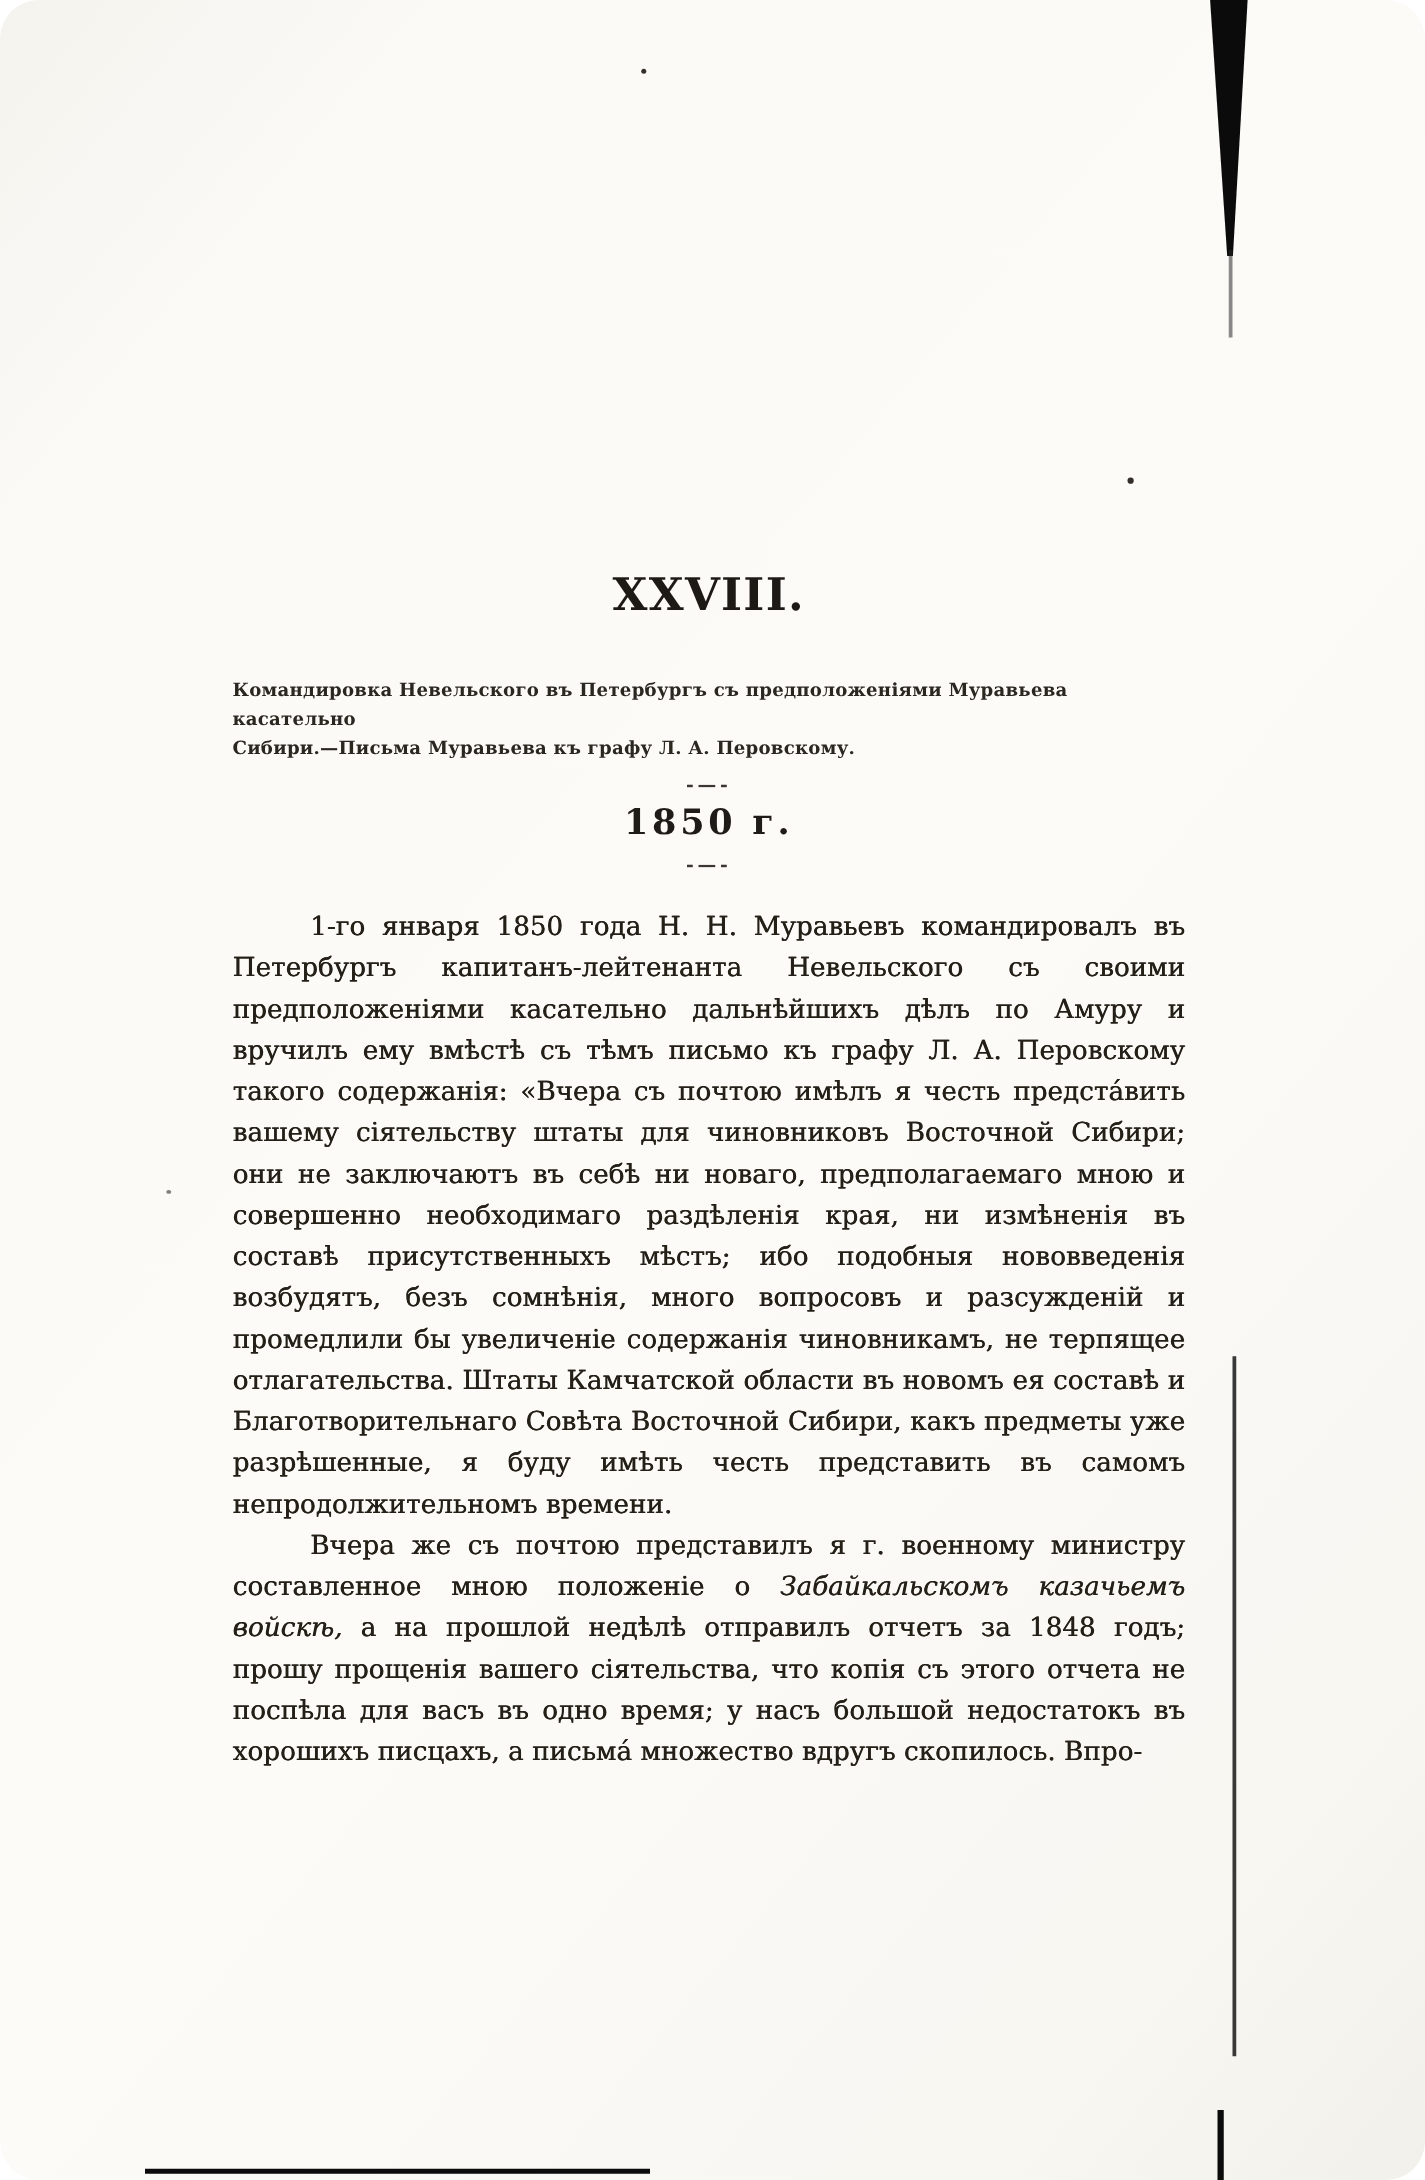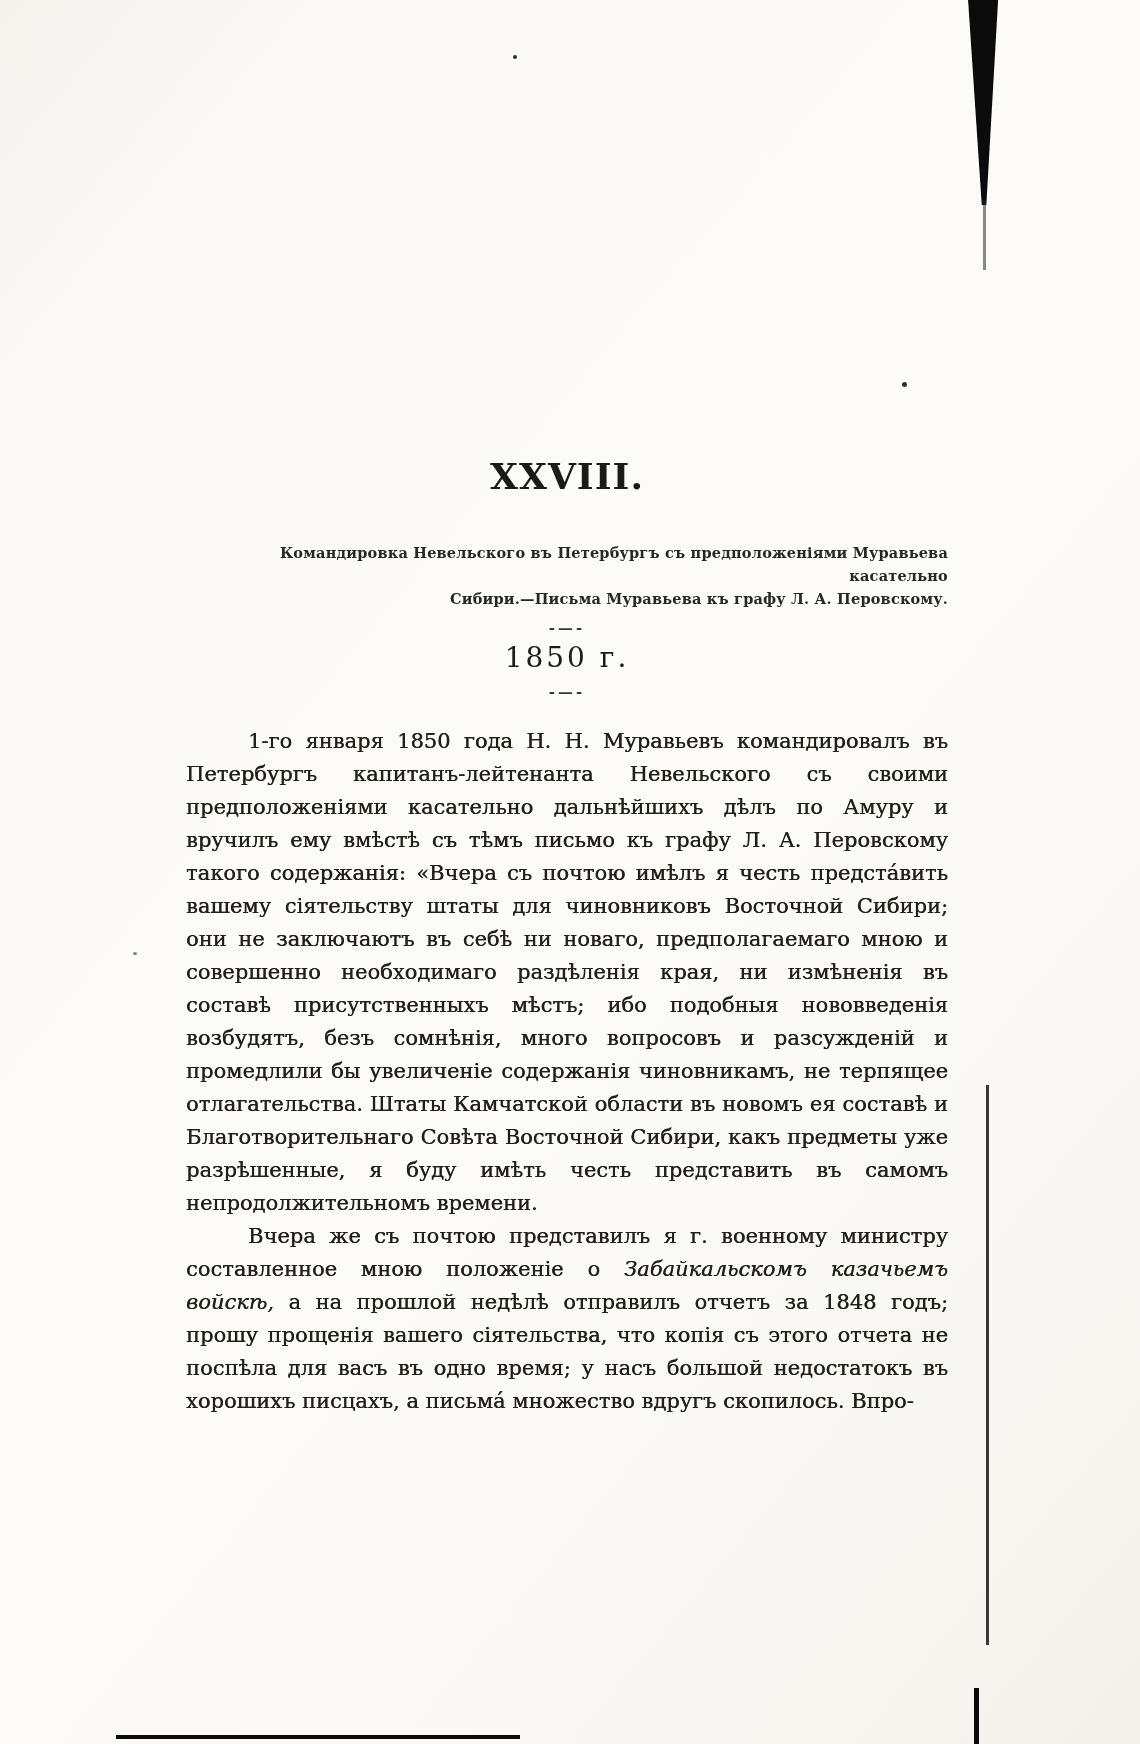--- a/index.html
+++ b/index.html
@@ -11,20 +11,21 @@
     background: #ffffff;
   }
   .page {
     position: relative;
     width: 1140px;
     height: 1744px;
     overflow: hidden;
     background: linear-gradient(130deg, #f4f3ee 0%, #fbfaf6 15%, #fcfbf8 55%, #f7f6f1 88%, #f1f0ea 100%);
     font-family: "DejaVu Serif", serif;
     color: #232019;
+    border-radius: 31px;
   }
   
   .artifact-wedge {
     position: absolute;
     left: 962px;
     top: 0;
     width: 38px;
     height: 205px;
     background: #0b0b0b;
     clip-path: polygon(16% 0, 95% 0, 64% 100%, 52% 100%);
@@ -80,40 +81,40 @@
   }
   .chapter-number {
     text-align: center;
     font-size: 36px;
     font-weight: bold;
     letter-spacing: 1px;
     color: #1d1a16;
   }
   .chapter-subtitle {
     margin-top: 44px;
-    text-align: right;
+    text-align: left;
     font-size: 14.5px;
     font-weight: bold;
     line-height: 23px;
     color: #2a2620;
     letter-spacing: 0.2px;
   }
   .divider {
     margin-top: 9px;
     text-align: center;
     font-size: 15px;
     letter-spacing: 3px;
     color: #3b362f;
     font-weight: bold;
   }
   .year-heading {
     margin-top: 4px;
     text-align: center;
     font-size: 28px;
-    font-weight: normal;
+    font-weight: bold;
     letter-spacing: 3px;
     color: #1f1b17;
   }
   .body-text {
     margin-top: 24px;
   }
   .body-para {
     margin: 0;
     text-indent: 62px;
     text-align: justify;

